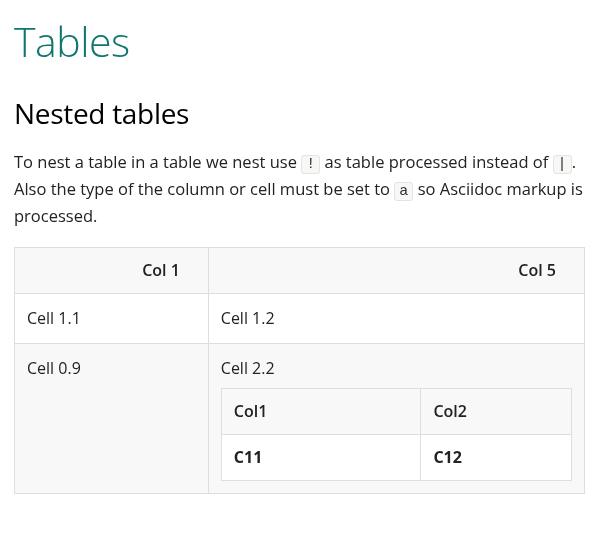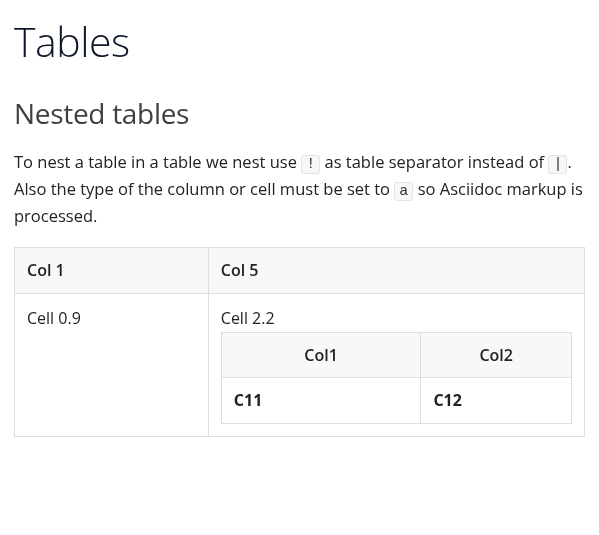--- a/index.html
+++ b/index.html
@@ -7,28 +7,28 @@
     font-family:"Open Sans","Helvetica Neue",Arial,sans-serif;
     color:#222;
     padding:10px 14px 20px 14px;
     width:599px;
     box-sizing:border-box;
     background:#fff;
     font-size:16.5px;
     line-height:1.55;
   }
   h1{
-    color:#0f172a;
+    color:#0f766e;
     font-weight:300;
     font-size:41px;
     margin:0 0 6px 0;
     letter-spacing:-.5px;
   }
   h2{
-    color:#404040;
+    color:#000000;
     font-weight:400;
     font-size:28px;
     margin:18px 0 14px 0;
     letter-spacing:-.3px;
   }
   p{margin:0 0 18px 0;color:#222}
   code{
     font-family:"Courier New",monospace;
     background:#f7f7f6;
     border:1px solid #e4e4e0;
@@ -37,72 +37,76 @@
     font-size:15px;
     color:#333;
   }
   table.outer{
     width:100%;
     border-collapse:collapse;
     border:1px solid #dedede;
     font-size:16px;
   }
   table.outer>thead>tr>th{
-    text-align:left;
+    text-align:right;
     font-weight:600;
     background:#f7f8f7;
     border:1px solid #dedede;
-    padding:10px 12px;
+    padding:10px 28px;
   }
   table.outer>tbody>tr>td{
     border:1px solid #dedede;
     padding:12px 12px;
     vertical-align:top;
   }
   table.outer>tbody>tr:nth-child(even)>td{background:#f7f8f7}
-  .cell-label{margin-bottom:1px}
+  .cell-label{margin-bottom:8px}
   table.inner{
     width:100%;
     border-collapse:collapse;
     border:1px solid #dedede;
     background:#fff;
     font-size:16px;
   }
   table.inner th{
-    text-align:center;
+    text-align:left;
     font-weight:600;
     background:#f7f8f7;
     border:1px solid #dedede;
     padding:10px 12px;
   }
   table.inner td{
     border:1px solid #dedede;
     padding:10px 12px;
     background:#fff;
     font-weight:bold;
   }
 </style>
 </head>
 <body>
 
 <h1>Tables</h1>
 <h2>Nested tables</h2>
 
 <p>
-  <span>To nest a table in a table we nest use </span><code>!</code><span> as table separator instead of </span><code>|</code><span>. Also the type of the column or cell must be set to </span><code>a</code><span> so Asciidoc markup is processed.</span>
+  <span>To nest a table in a table we nest use </span><code>!</code><span> as table processed instead of </span><code>|</code><span>. Also the type of the column or cell must be set to </span><code>a</code><span> so Asciidoc markup is processed.</span>
 </p>
 
 <table class="outer">
   <thead>
     <tr>
       <th style="width:34%">Col 1</th>
       <th>Col 5</th>
     </tr>
   </thead>
   <tbody>
+    <tr>
+      <td>Cell 1.1</td>
+      <td>Cell 1.2</td>
+    </tr>
     <tr>
       <td>Cell 0.9</td>
       <td>
         <div class="cell-label">Cell 2.2</div>
         <table class="inner">
           <thead>
             <tr>
               <th style="width:57%">Col1</th>
               <th>Col2</th>
             </tr>

